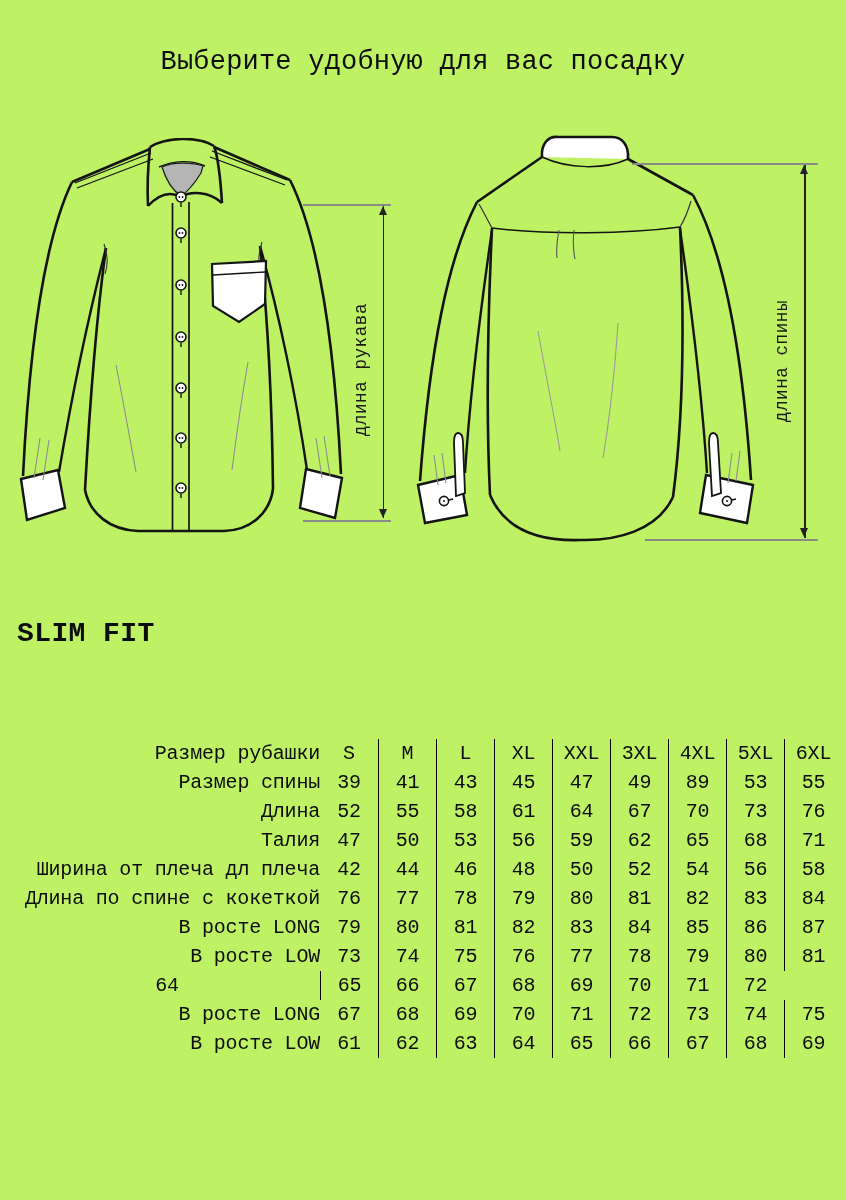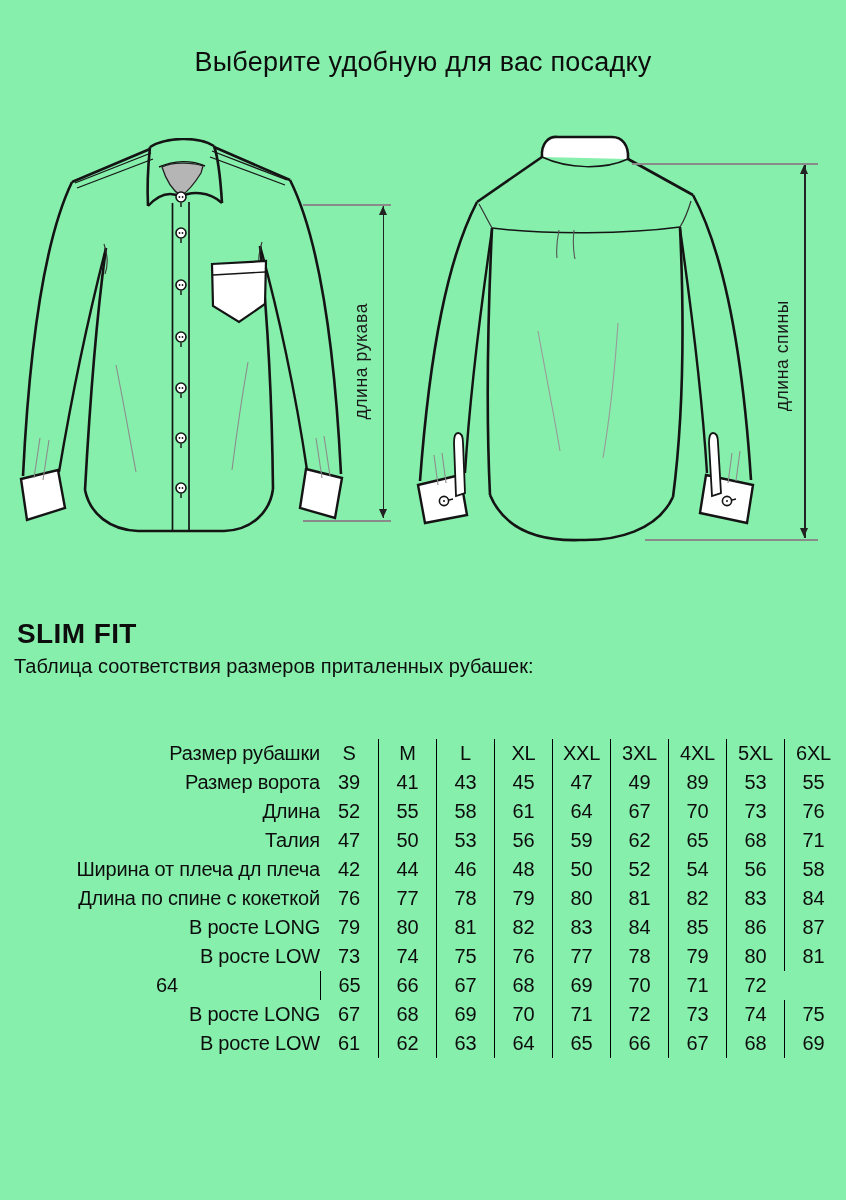--- a/index.html
+++ b/index.html
@@ -1,18 +1,18 @@
 <!DOCTYPE html>
 <html><head>
 <meta charset="utf-8">
 <style>
   * { box-sizing: border-box; }
   html,body { margin:0; padding:0; background:#ffffff; }
   body { font-family:"Liberation Sans", sans-serif; color:#111; }
-  .canvas { position:relative; width:846px; height:1200px; background:#86efac; overflow:hidden; }
+  .canvas { position:relative; width:846px; height:1200px; background:#bef264; overflow:hidden;font-family:Liberation Mono, monospace; }
 
   .page-title {
     position:absolute; left:0; top:47px; width:846px;
     text-align:center; font-size:27px; letter-spacing:0.2px; color:#0d0d0d;
   }
 
   .fig { position:absolute; }
   .fig svg { display:block; }
 
   
@@ -200,37 +200,36 @@
   <div>
     <div class="ext-line" style="left:632px; top:163px; width:186px;"></div>
     <div class="ext-line" style="left:645px; top:539px; width:173px;"></div>
     <div class="arrow-line" style="left:804px; top:165px; height:373px;"></div>
     <div class="ah up" style="left:800px; top:165px;"></div>
     <div class="ah down" style="left:800px; top:528px;"></div>
     <div class="dim-label" style="left:772px; top:300px;">длина спины</div>
   </div>
 
   <div class="fit-heading">SLIM FIT</div>
-  <div class="table-caption">Таблица соответствия размеров приталенных рубашек:</div>
 
   <div class="size-table">
       <div class="t-row">
         <div class="t-cell t-label">Размер рубашки</div>
         <div class="t-cell t-val">S</div>
         <div class="t-cell t-val sep">M</div>
         <div class="t-cell t-val sep">L</div>
         <div class="t-cell t-val sep">XL</div>
         <div class="t-cell t-val sep">XXL</div>
         <div class="t-cell t-val sep">3XL</div>
         <div class="t-cell t-val sep">4XL</div>
         <div class="t-cell t-val sep">5XL</div>
         <div class="t-cell t-val sep">6XL</div>
       </div>
       <div class="t-row">
-        <div class="t-cell t-label">Размер ворота</div>
+        <div class="t-cell t-label">Размер спины</div>
         <div class="t-cell t-val">39</div>
         <div class="t-cell t-val sep">41</div>
         <div class="t-cell t-val sep">43</div>
         <div class="t-cell t-val sep">45</div>
         <div class="t-cell t-val sep">47</div>
         <div class="t-cell t-val sep">49</div>
         <div class="t-cell t-val sep">89</div>
         <div class="t-cell t-val sep">53</div>
         <div class="t-cell t-val sep">55</div>
       </div>

